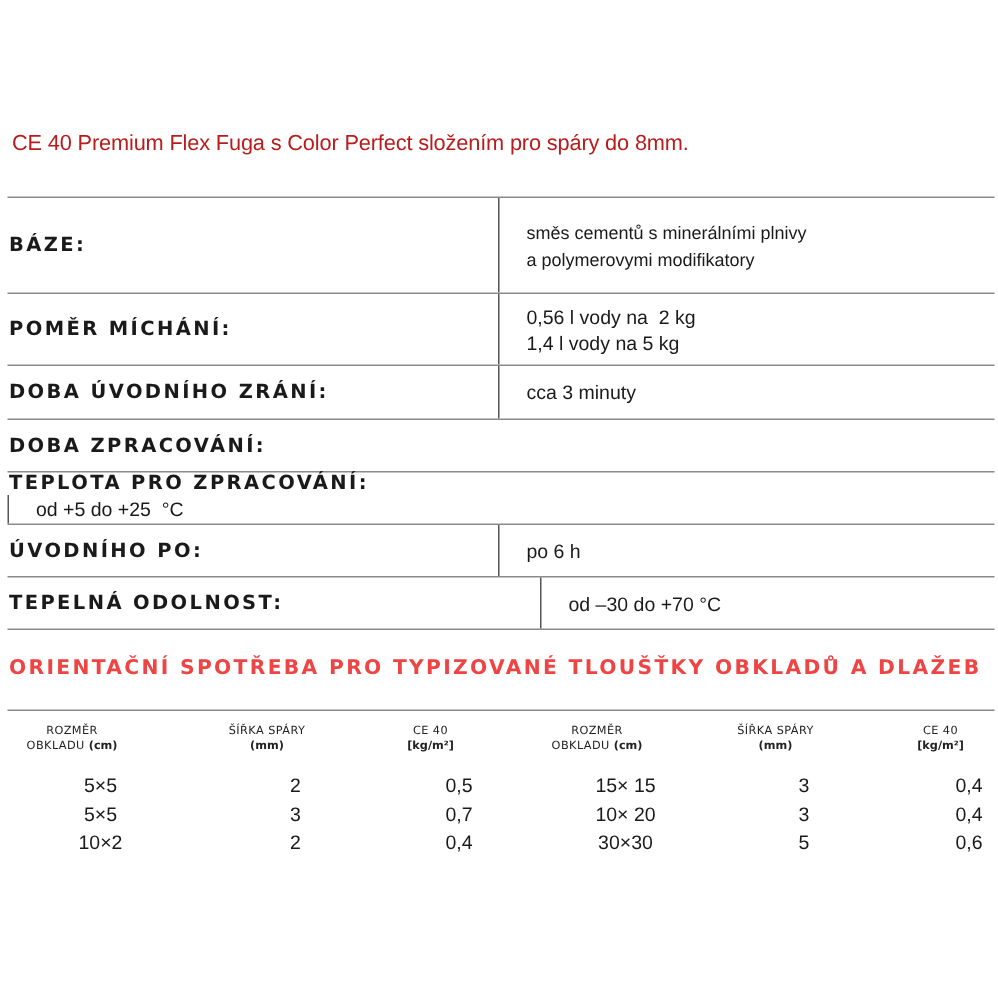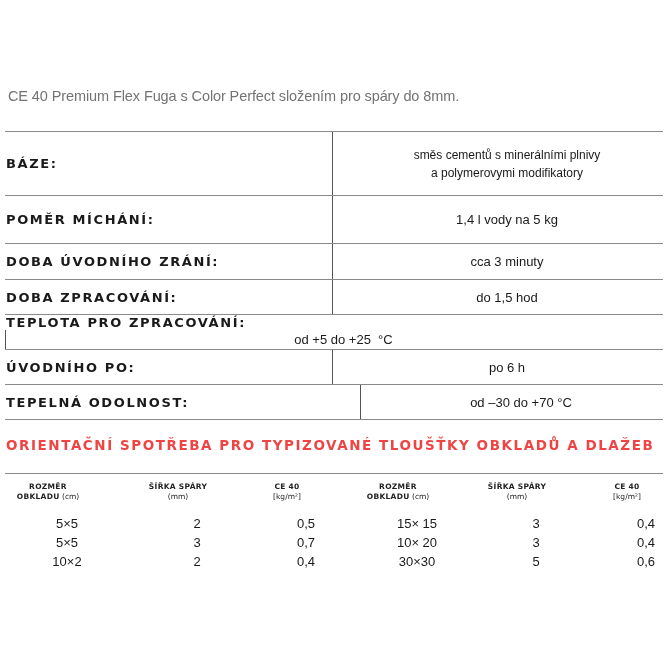--- a/index.html
+++ b/index.html
@@ -16,21 +16,21 @@
       color: #1c1c1c;
     }
     .title {
       position: absolute;
       left: 8px;
       top: 88px;
       font-size: 14.5px;
       font-family: "Liberation Sans", sans-serif;
       letter-spacing: -0.1px;
       white-space: nowrap;
-      color: #737373;
+      color: #b91c1c;
     }
     .spec-table {
       position: absolute;
       left: 5px;
       top: 131px;
       width: 658px;
     }
     .spec-row {
       position: relative;
       border-top: 1.5px solid #8a8a8a;
@@ -60,21 +60,20 @@
       box-sizing: border-box;
       padding-left: 18px;
       display: flex;
       flex-direction: column;
       justify-content: center;
       font-family: "Liberation Sans", sans-serif;
       font-size: 13px;
       line-height: 17px;
       color: #1a1a1a;
       white-space: pre;
-      text-align: center;
     }
     .value-small {
       font-size: 12px;
       line-height: 18px;
     }
     .section-heading {
       position: absolute;
       left: 6px;
       top: 437px;
       font-family: "DejaVu Sans", sans-serif;
@@ -111,25 +110,25 @@
       text-align: center;
       white-space: nowrap;
     }
     .c-head .cell {
       font-family: "DejaVu Sans", sans-serif;
       font-size: 7.5px;
       line-height: 9.5px;
       color: #222;
     }
     .c-head .cell .strong {
+      font-weight: normal;
+      letter-spacing: 0.3px;
+    }
+    .c-head .cell .unit {
       font-weight: bold;
-      letter-spacing: 0.3px;
-    }
-    .c-head .cell .unit {
-      font-weight: normal;
     }
     .c-row .cell {
       font-family: "Liberation Sans", sans-serif;
       font-size: 13px;
       line-height: 19px;
       color: #1a1a1a;
       margin-left: 19px;
     }
     .col0 { left: 48px; }
     .col1 { left: 178px; }
@@ -147,34 +146,32 @@
   <div class="spec-row" style="height:64px;">
     <div class="spec-label">BÁZE:</div>
     <div class="spec-value value-small">
       <span>směs cementů s minerálními plnivy</span>
       <span>a polymerovymi modifikatory</span>
     </div>
   </div>
   <div class="spec-row" style="height:48px;">
     <div class="spec-label">POMĚR MÍCHÁNÍ:</div>
     <div class="spec-value">
+      <span>0,56 l vody na  2 kg</span>
       <span>1,4 l vody na 5 kg</span>
     </div>
   </div>
   <div class="spec-row" style="height:36px;">
     <div class="spec-label">DOBA ÚVODNÍHO ZRÁNÍ:</div>
     <div class="spec-value">
       <span>cca 3 minuty</span>
     </div>
   </div>
   <div class="spec-row" style="height:35px;">
     <div class="spec-label">DOBA ZPRACOVÁNÍ:</div>
-    <div class="spec-value">
-      <span>do 1,5 hod</span>
-    </div>
   </div>
   <div class="spec-row" style="height:35px;flex-direction:column;">
     <div class="spec-label">TEPLOTA PRO ZPRACOVÁNÍ:</div>
     <div class="spec-value">
       <span>od +5 do +25  °C</span>
     </div>
   </div>
   <div class="spec-row" style="height:35px;">
     <div class="spec-label">ÚVODNÍHO PO:</div>
     <div class="spec-value">

